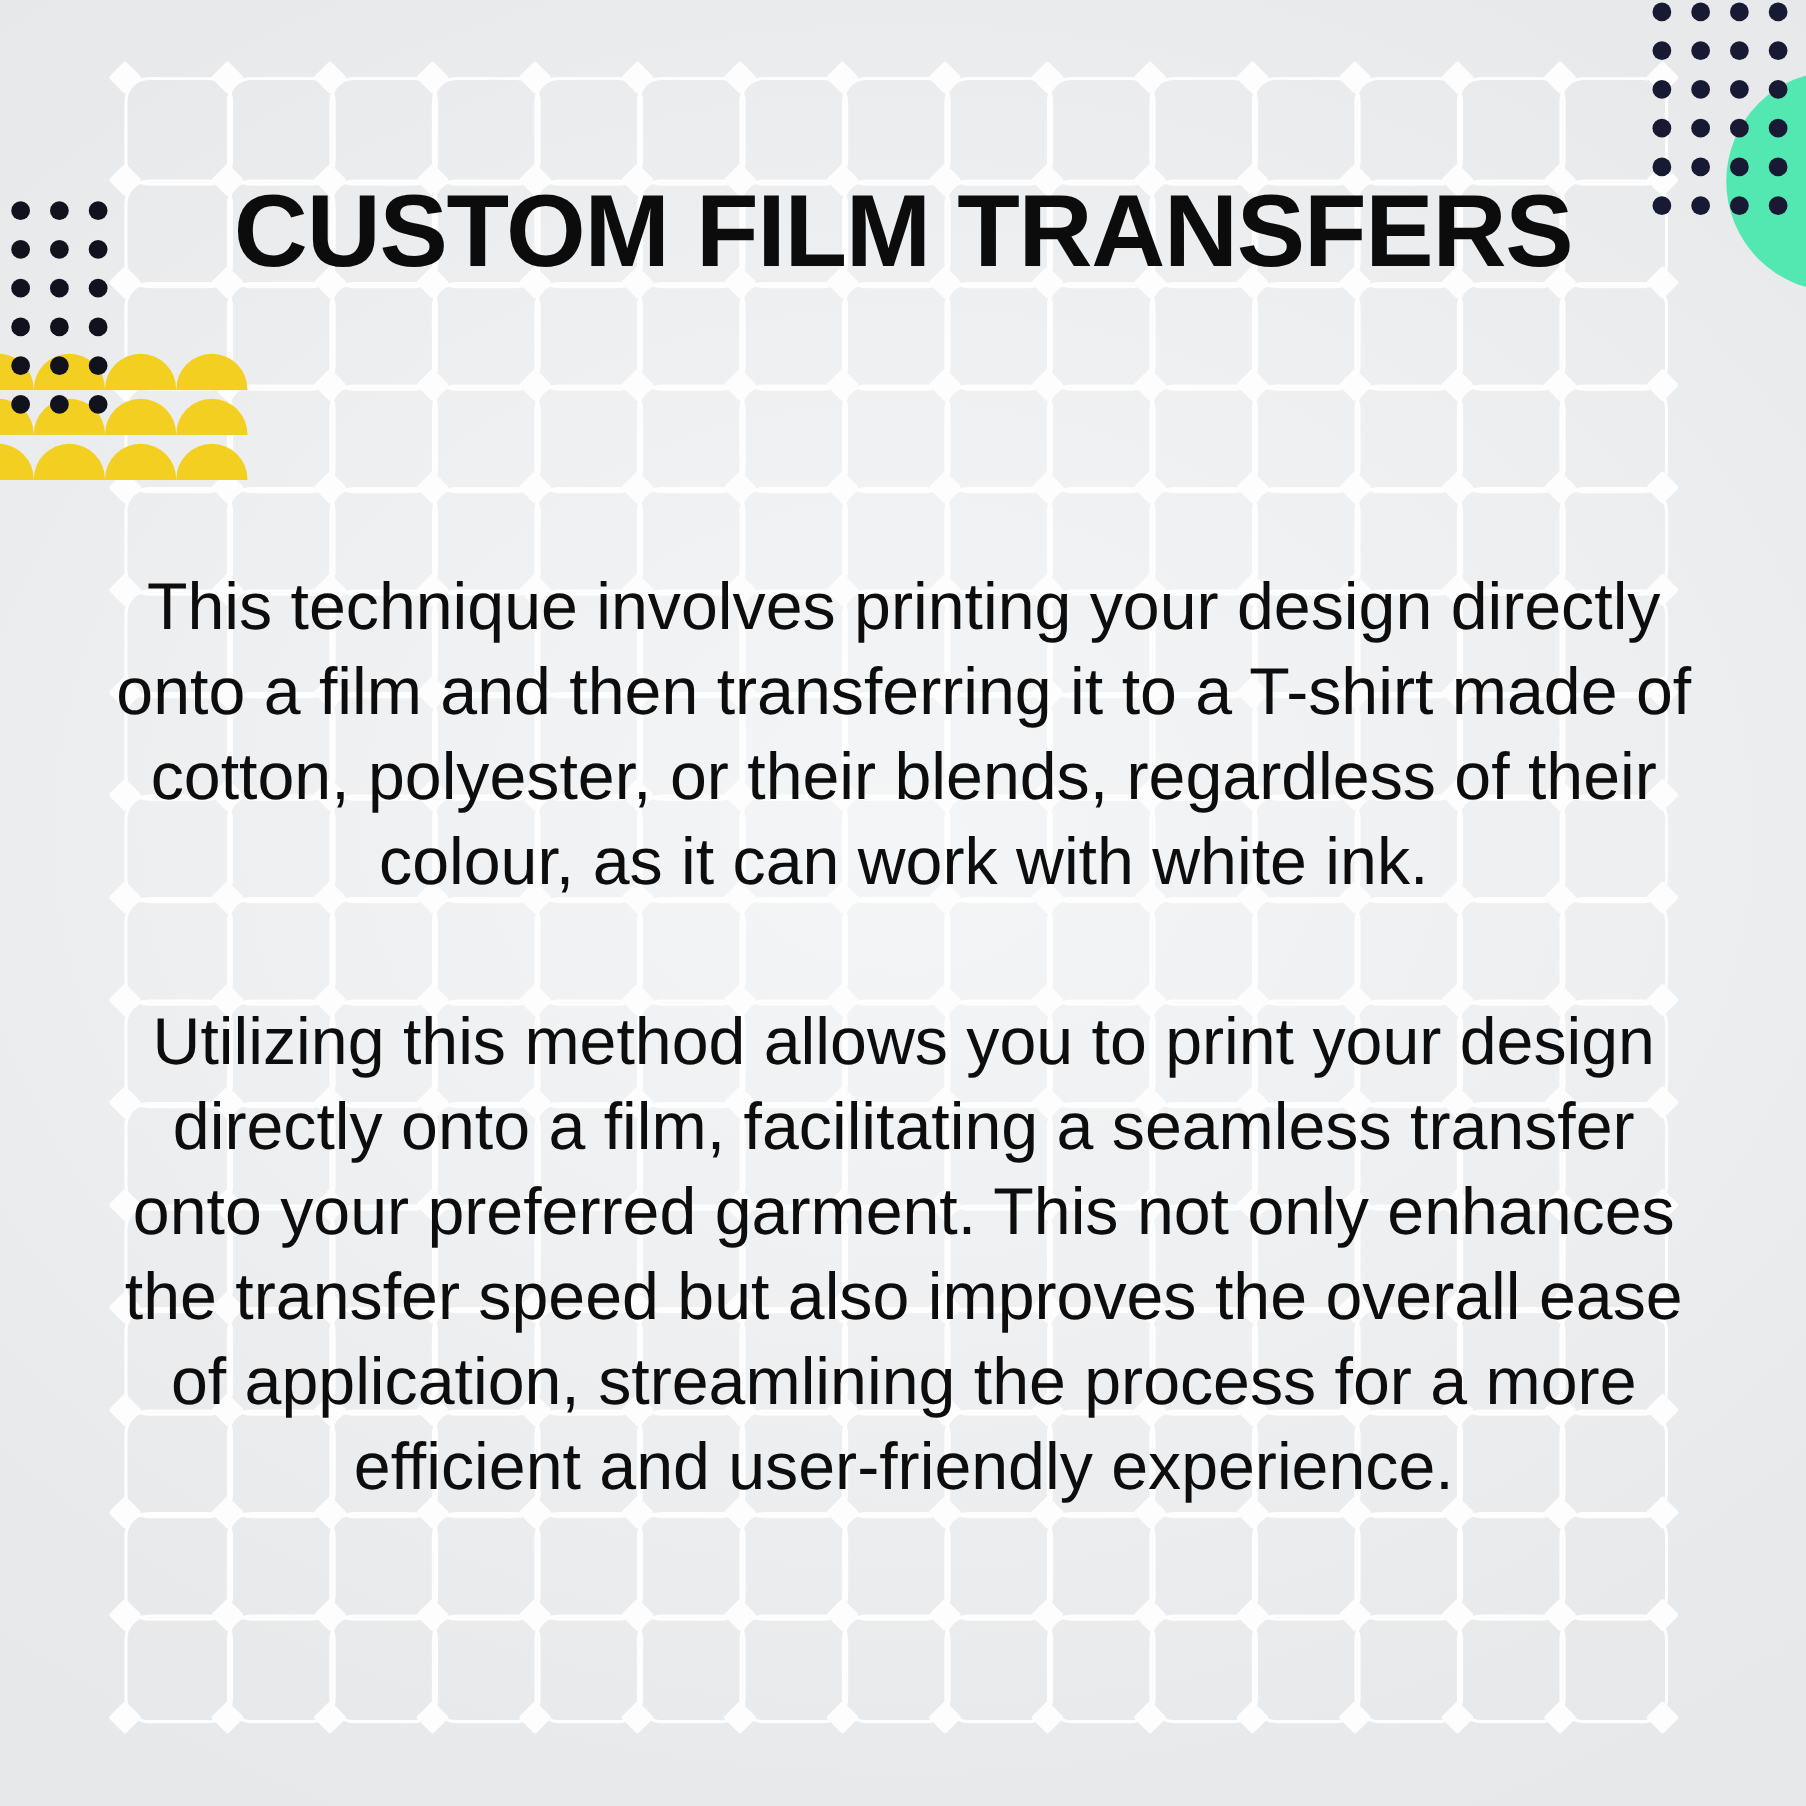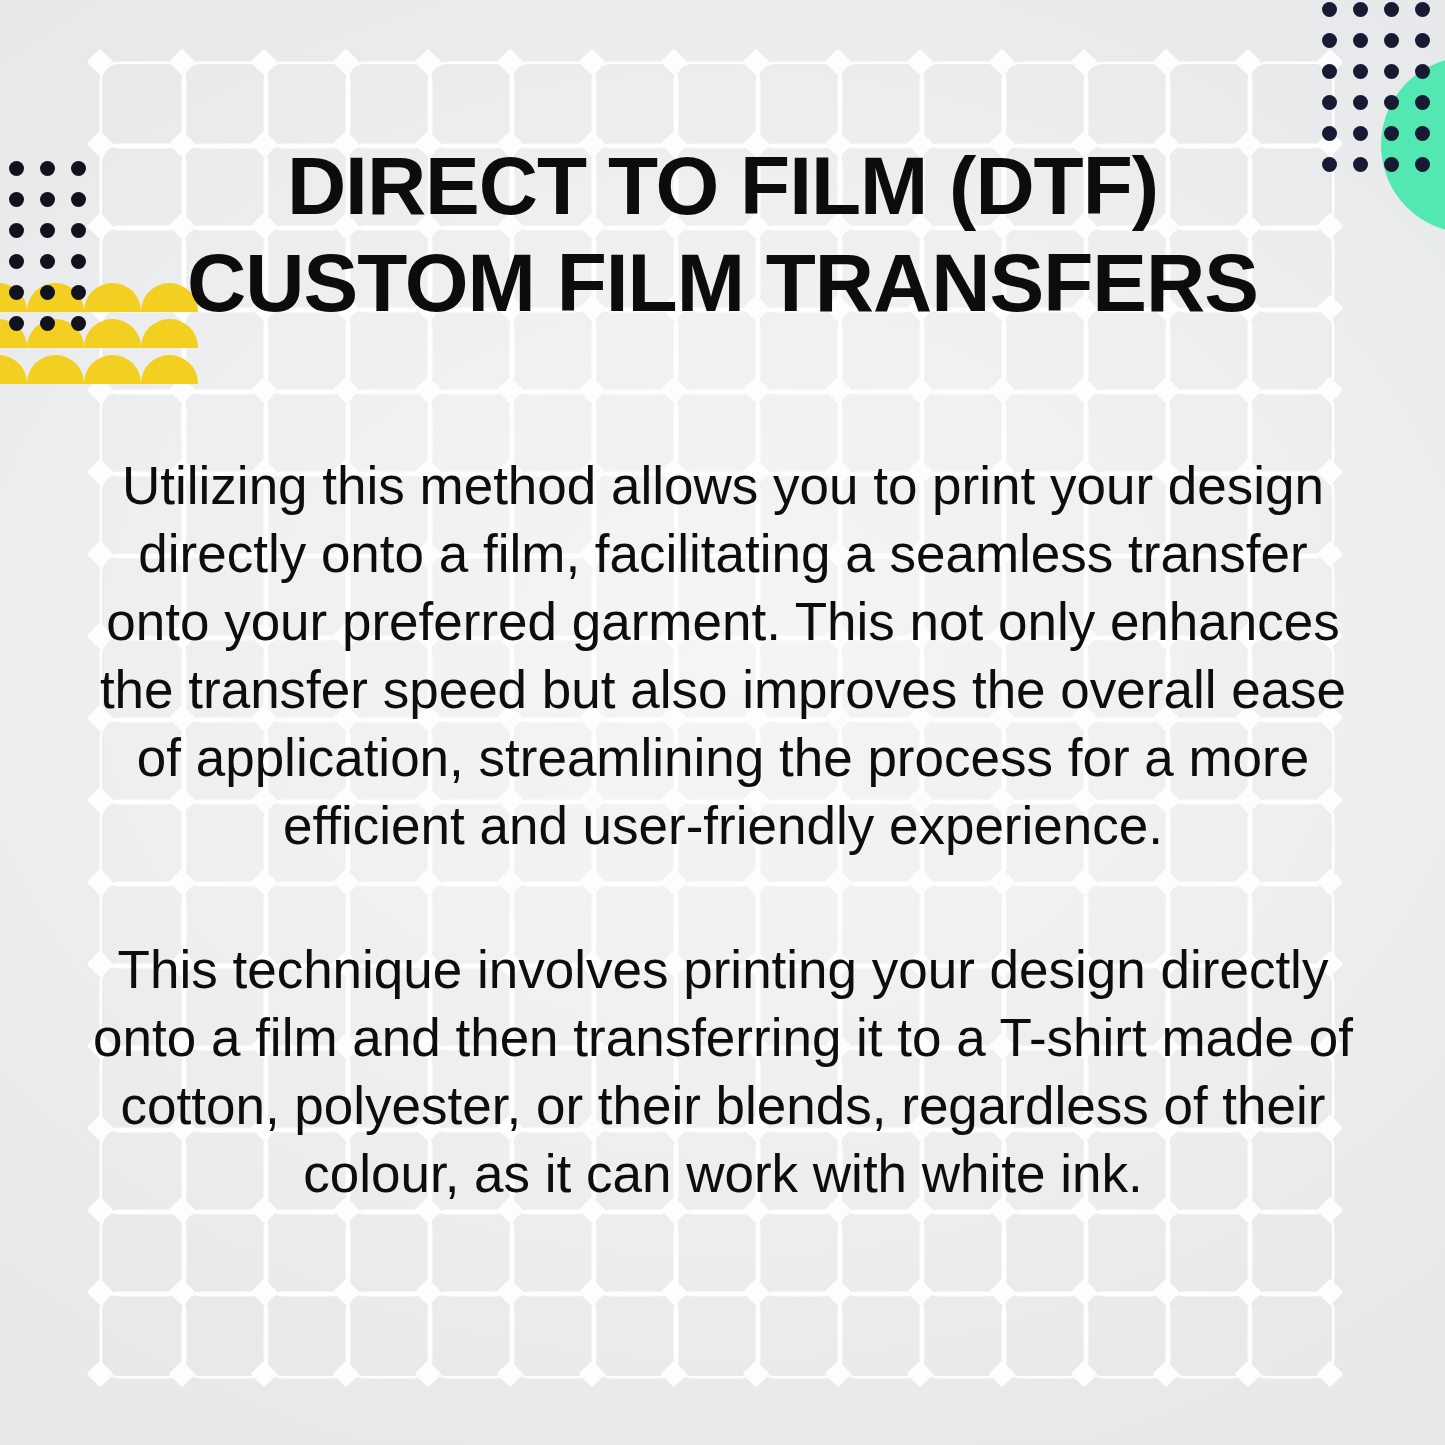--- a/index.html
+++ b/index.html
@@ -691,23 +691,22 @@
       <div class="dot black" style="left: 31px; top: 124px;"></div>
       <div class="dot black" style="left: 62px; top: 124px;"></div>
       <div class="dot black" style="left: 0px; top: 155px;"></div>
       <div class="dot black" style="left: 31px; top: 155px;"></div>
       <div class="dot black" style="left: 62px; top: 155px;"></div>
     </div>
 
   <div class="content">
 
     <div class="title">
-      <span class="line">DIRECT TO FILM (DTF)</span>
       <span class="line">CUSTOM FILM TRANSFERS</span>
     </div>
 
     <div class="body-wrap">
+      <p class="para">This technique involves printing your design directly onto a film and then transferring it to a T-shirt made of cotton, polyester, or their blends, regardless of their colour, as it can work with white ink.</p>
       <p class="para">Utilizing this method allows you to print your design directly onto a film, facilitating a seamless transfer onto your preferred garment. This not only enhances the transfer speed but also improves the overall ease of application, streamlining the process for a more efficient and user-friendly experience.</p>
-      <p class="para">This technique involves printing your design directly onto a film and then transferring it to a T-shirt made of cotton, polyester, or their blends, regardless of their colour, as it can work with white ink.</p>
     </div>
 
   </div>
 </div>
 
 </body></html>

